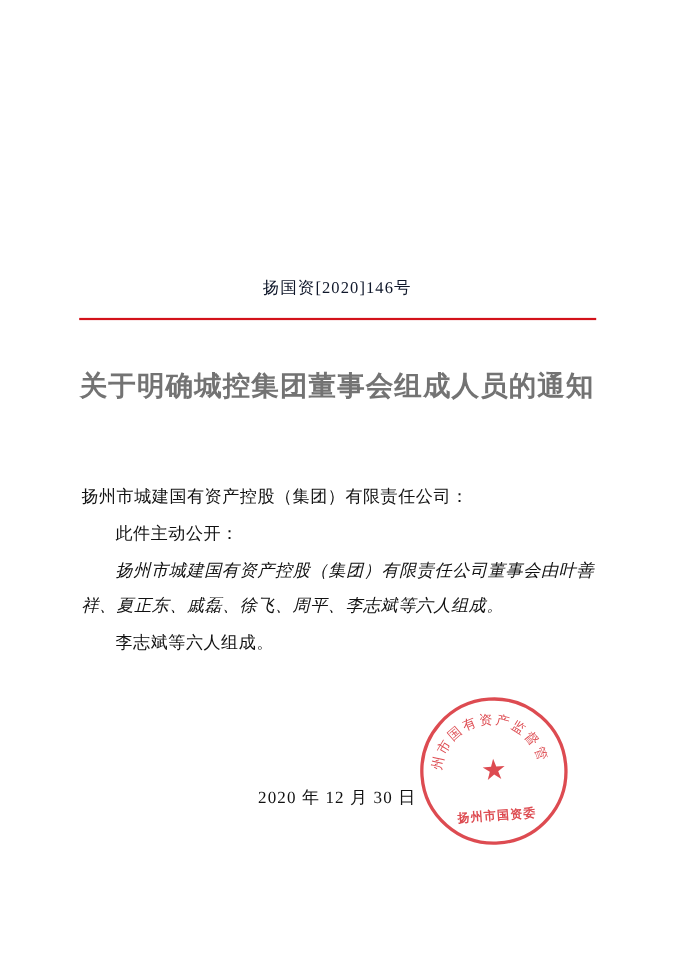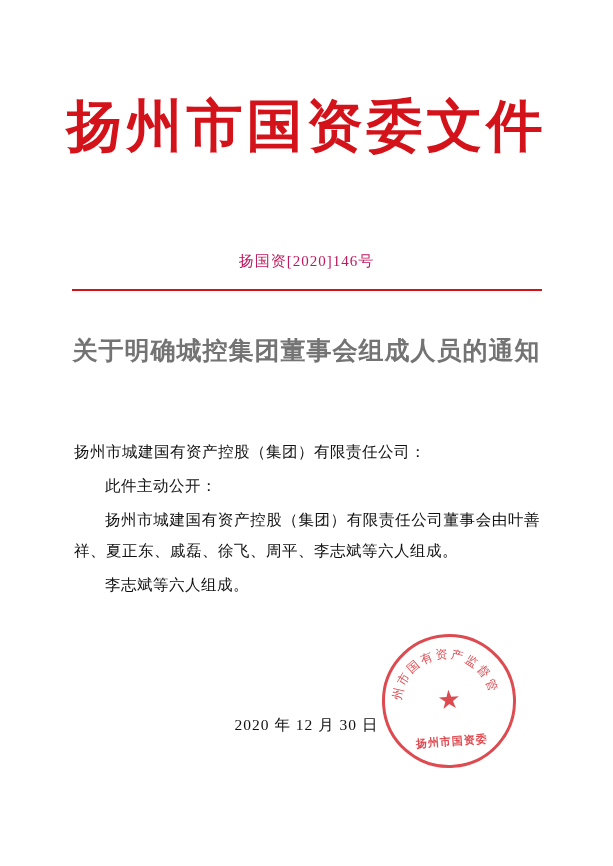--- a/index.html
+++ b/index.html
@@ -32,21 +32,21 @@
     line-height: 1.1;
     white-space: nowrap;
   }
   .doc-number {
     position: absolute;
     top: 252px;
     left: 0;
     right: 0;
     text-align: center;
     font-size: 15px;
-    color: #be185d;
+    color: #0f172a;
     letter-spacing: 1px;
   }
   .red-rule {
     position: absolute;
     top: 289px;
     left: 72px;
     width: 470px;
     height: 2px;
     background: #d3121a;
   }
@@ -75,20 +75,21 @@
   .body-block p {
     margin: 0 0 2px 0;
   }
   .indent1 {
     text-indent: 2em;
   }
   .para-flow {
     text-indent: 2em;
     text-align: justify;
     text-justify: inter-ideograph;
+    font-style: italic;
   }
   .public-note {
     position: absolute;
     top: 574px;
     left: 74px;
     font-size: 15.5px;
     color: #111111;
     text-indent: 2em;
     letter-spacing: 0.5px;
   }
@@ -143,21 +144,20 @@
     font-size: 11px;
     letter-spacing: 1px;
     font-weight: bold;
   }
 </style>
 </head>
 <body>
 
 <div class="page">
 
-  <div class="doc-title">扬州市国资委文件</div>
 
   <div class="doc-number">扬国资[2020]146号</div>
 
   <div class="red-rule"></div>
 
   <div class="subject">关于明确城控集团董事会组成人员的通知</div>
 
   <div class="body-block">
     <p>扬州市城建国有资产控股（集团）有限责任公司：</p>
     <p class="indent1">此件主动公开：</p>

